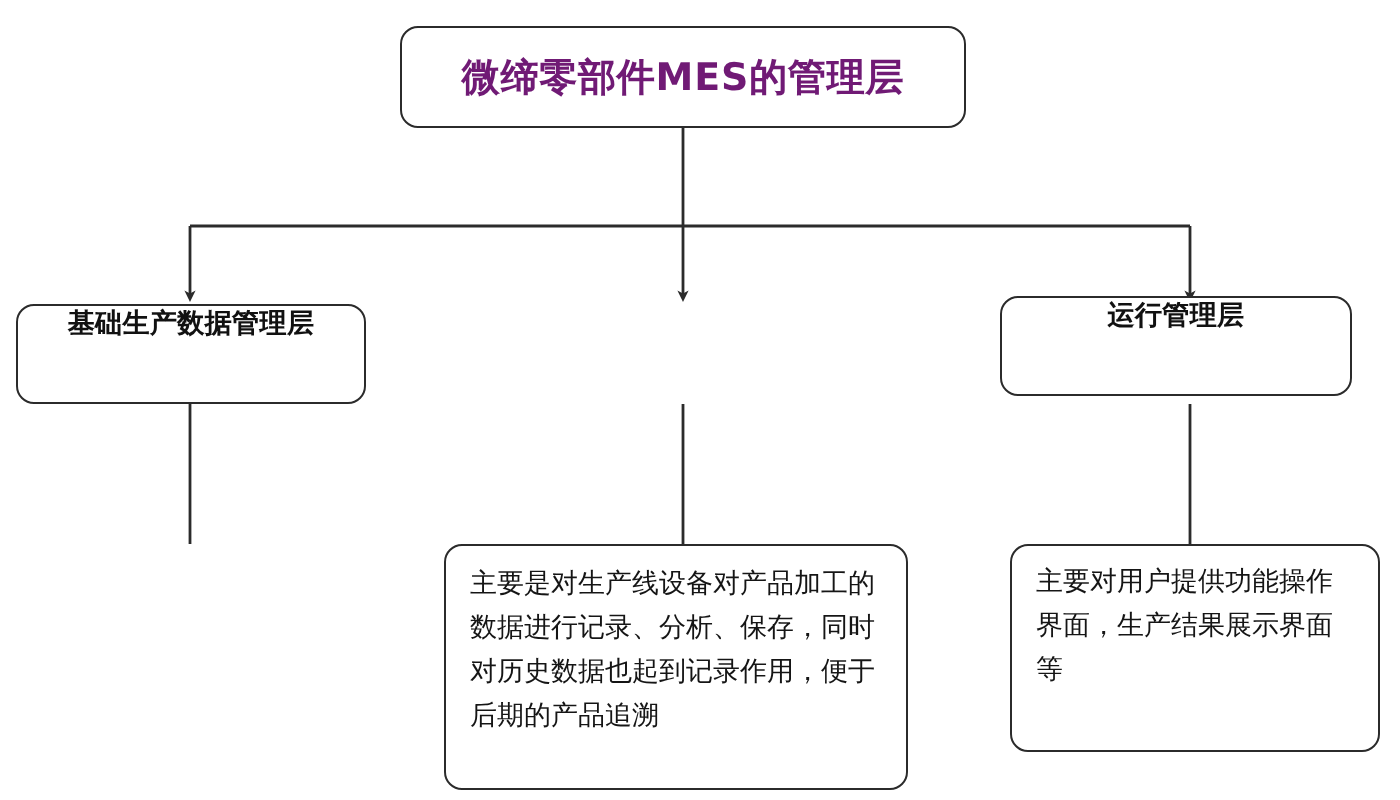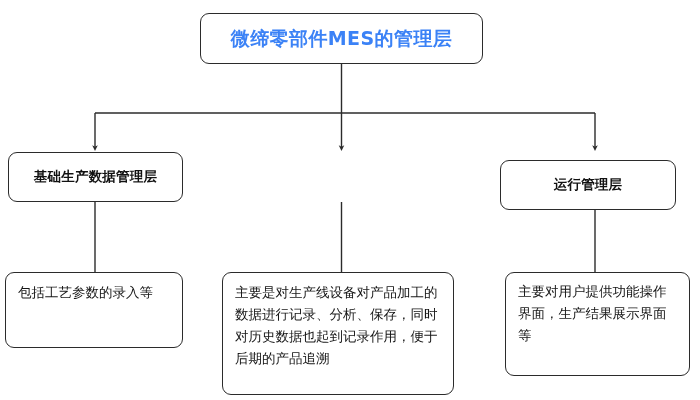--- a/index.html
+++ b/index.html
@@ -37,39 +37,39 @@
     left: 200px;
     top: 13px;
     width: 283px;
     height: 51px;
     align-items: center;
     justify-content: center;
   }
   .node-title .node-text {
     font-size: 19px;
     font-weight: bold;
-    color: #3b82f6;
+    color: #701a75;
     letter-spacing: 0.4px;
     text-align: center;
   }
   .node-layer {
     height: 50px;
-    align-items: center;
+    align-items: flex-start;
     justify-content: center;
   }
   .node-layer .node-text {
     font-size: 13.5px;
     font-weight: bold;
     color: #111111;
     text-align: center;
     letter-spacing: 0.2px;
   }
   .layer-a { left: 8px;   top: 152px; width: 175px; }
   .layer-b { left: 222px; top: 152px; width: 239px; }
-  .layer-c { left: 500px; top: 160px; width: 176px; }
+  .layer-c { left: 500px; top: 148px; width: 176px; }
 
   .node-desc {
     align-items: flex-start;
     justify-content: flex-start;
     padding: 9px 11px 9px 12px;
   }
   .node-desc .node-text {
     font-size: 13.5px;
     font-weight: normal;
     color: #151515;
@@ -110,23 +110,20 @@
     <span class="node-text">微缔零部件MES的管理层</span>
   </div>
 
   <div class="node node-layer layer-a">
     <span class="node-text">基础生产数据管理层</span>
   </div>
   <div class="node node-layer layer-c">
     <span class="node-text">运行管理层</span>
   </div>
 
-  <div class="node node-desc desc-a">
-    <span class="node-text">包括工艺参数的录入等</span>
-  </div>
   <div class="node node-desc desc-b">
     <span class="node-text">主要是对生产线设备对产品加工的数据进行记录、分析、保存，同时对历史数据也起到记录作用，便于后期的产品追溯</span>
   </div>
   <div class="node node-desc desc-c">
     <span class="node-text">主要对用户提供功能操作界面，生产结果展示界面等</span>
   </div>
 
 </div>
 
 </body></html>

